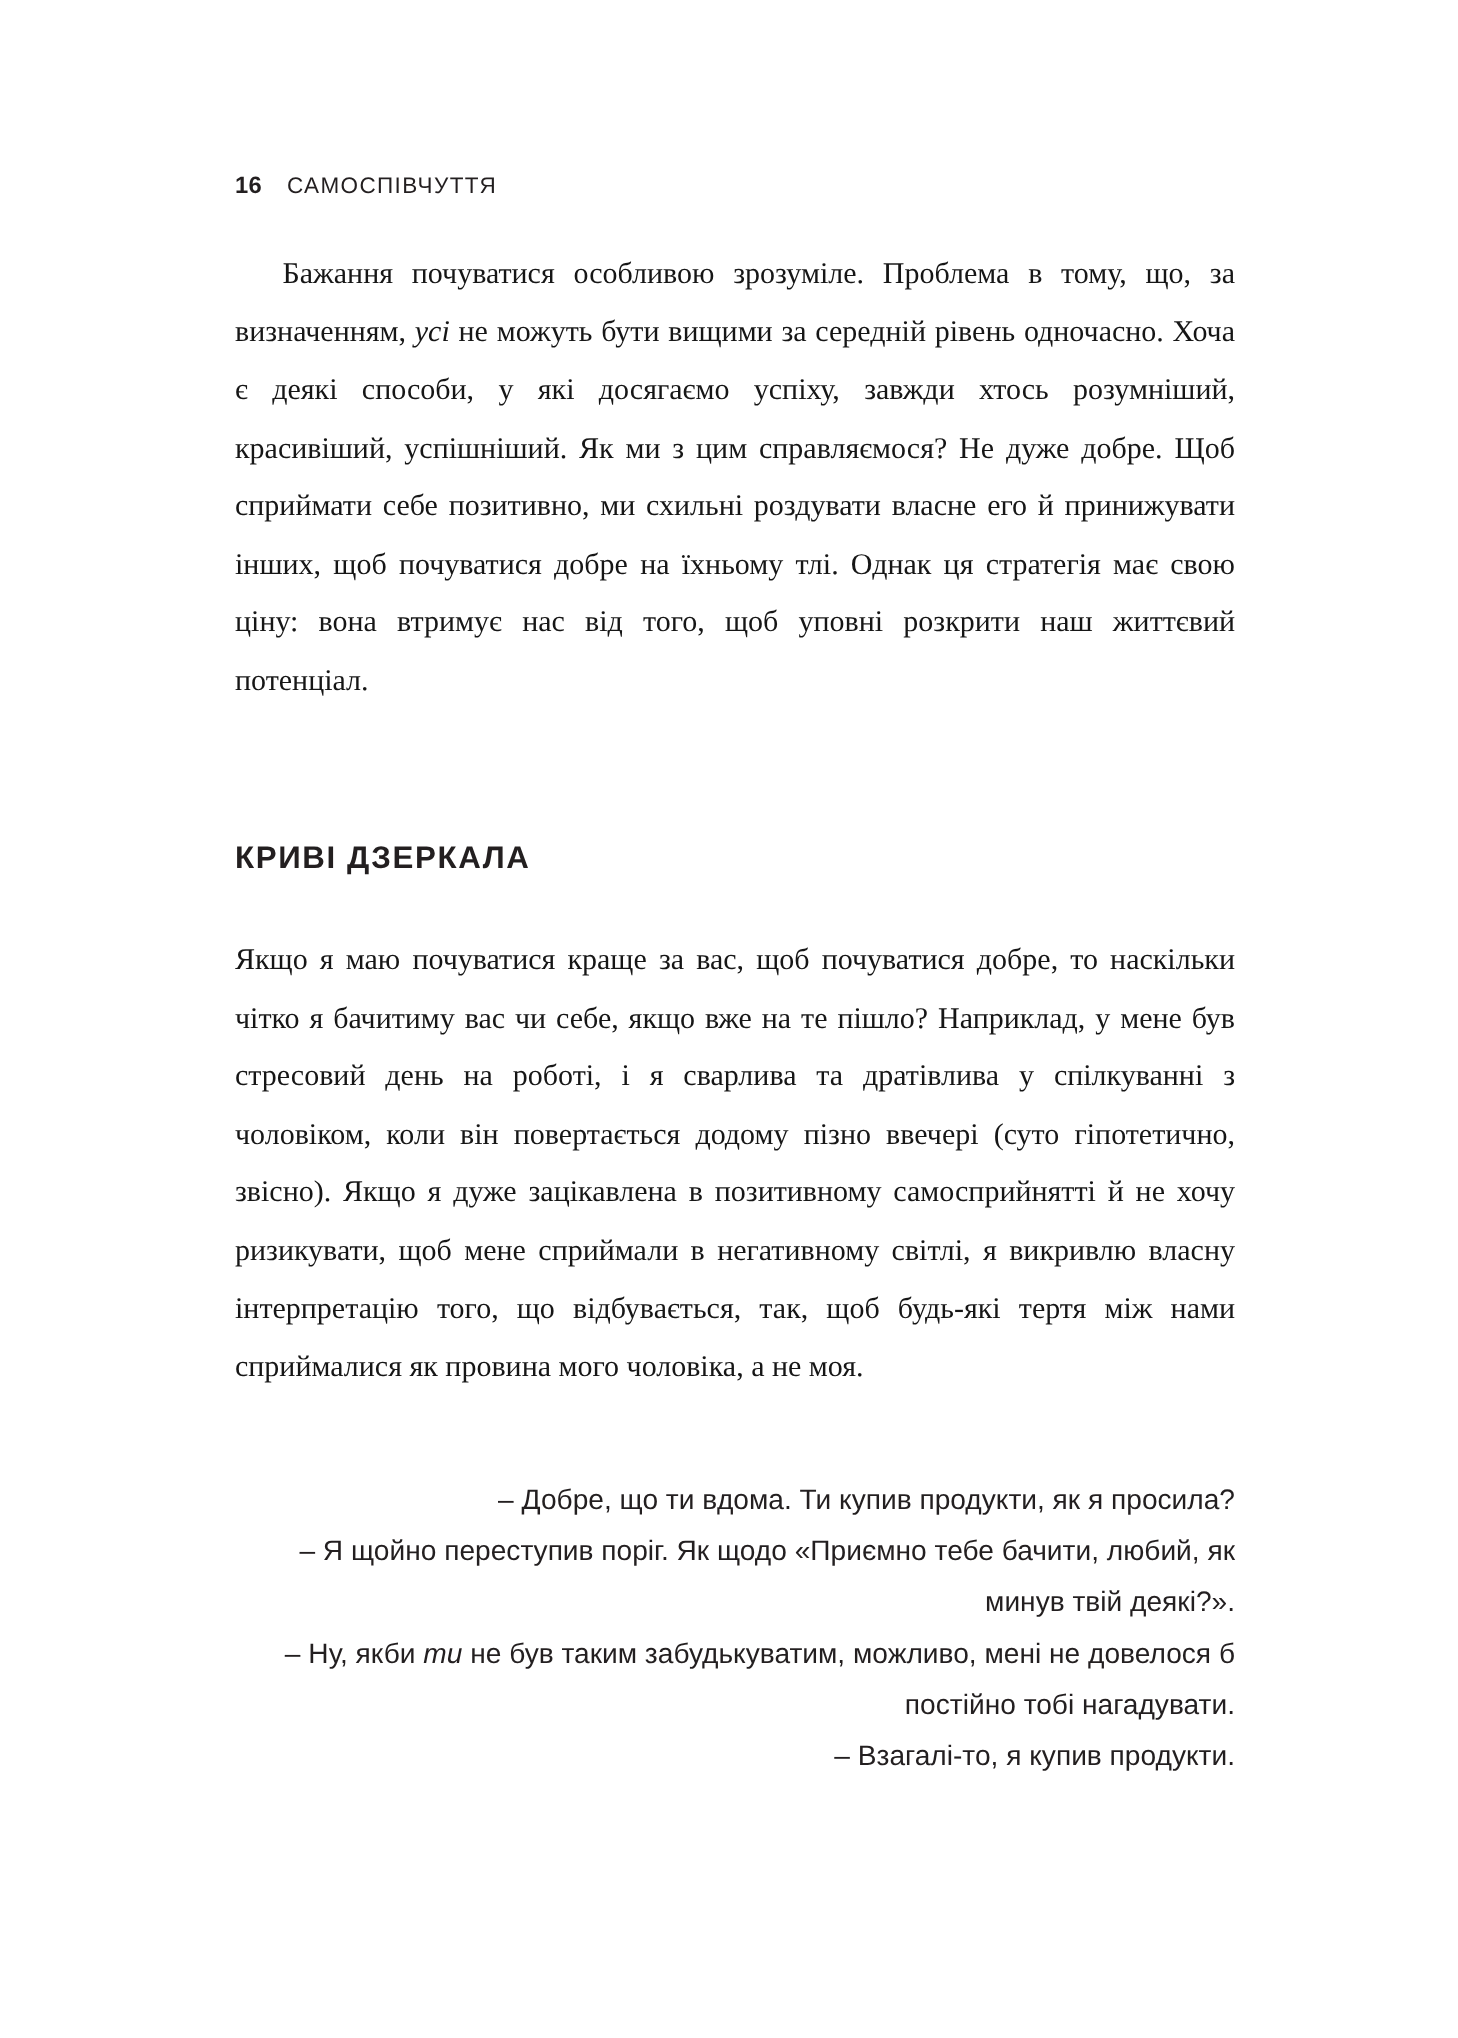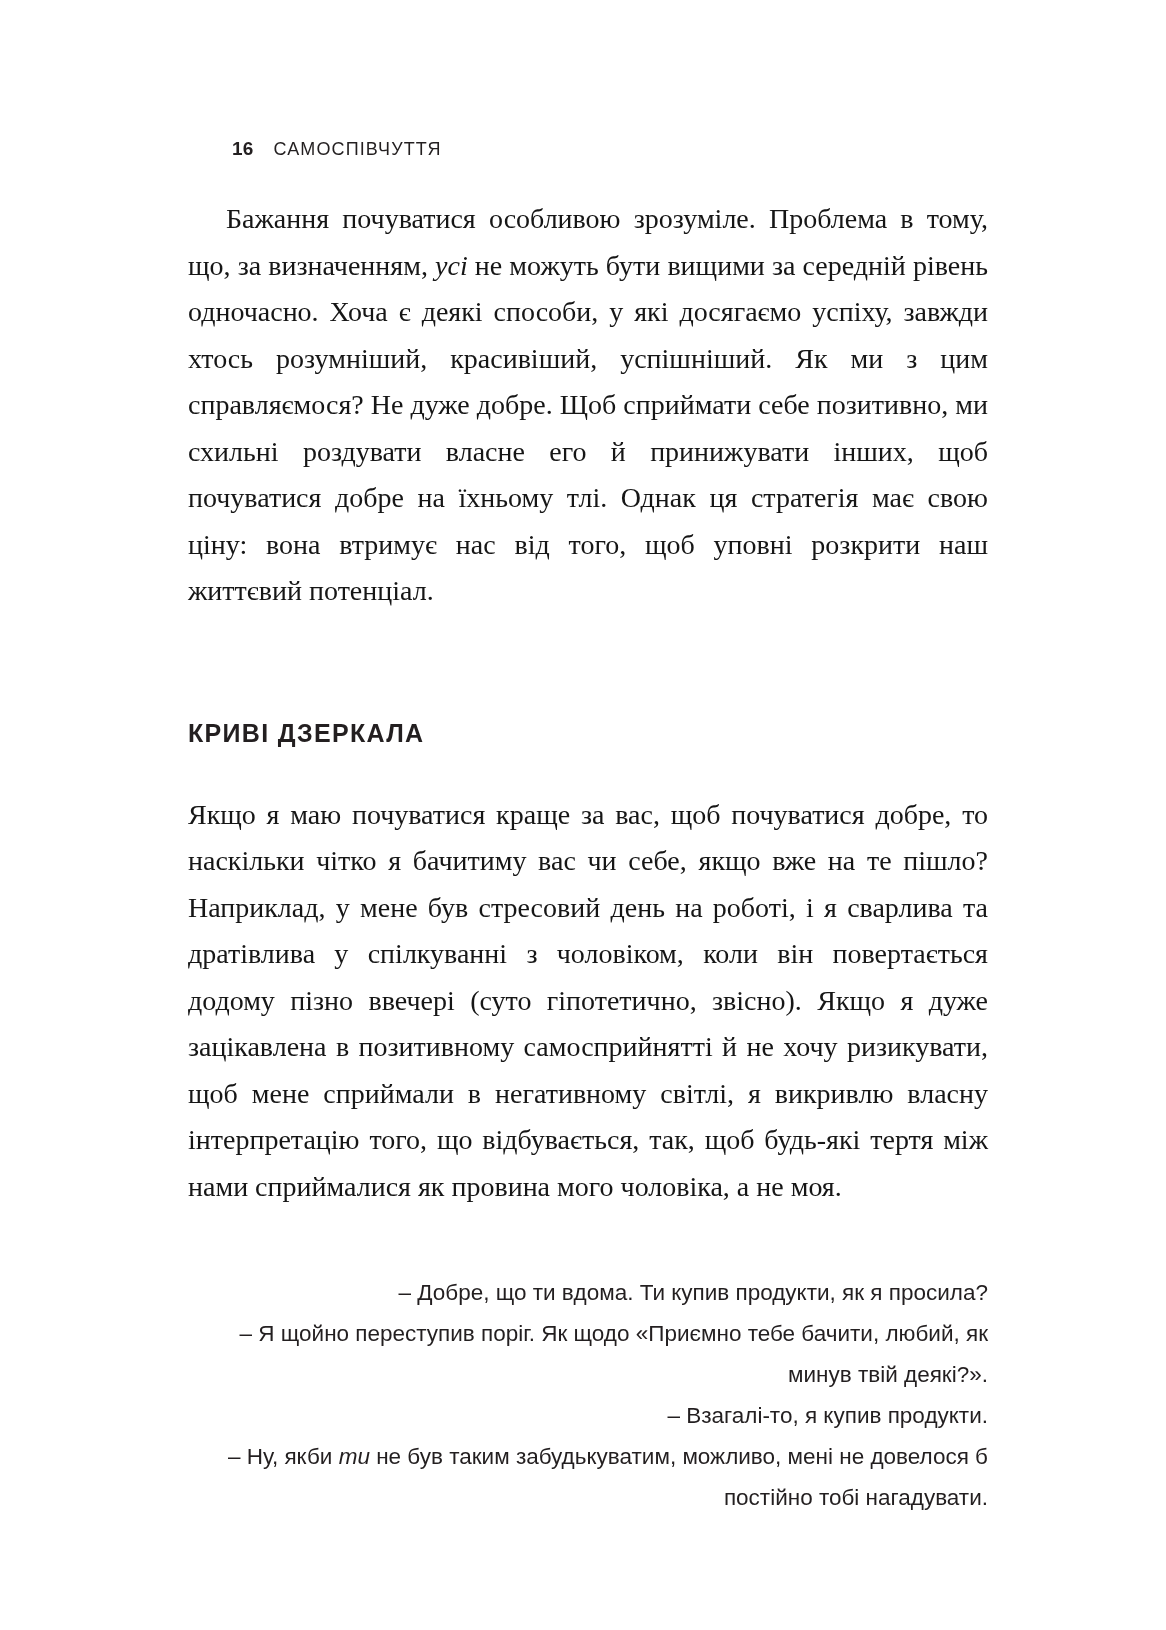--- a/index.html
+++ b/index.html
@@ -34,40 +34,39 @@
     top: 138px;
     display: flex;
     align-items: baseline;
     font-family: "Liberation Sans", "DejaVu Sans", sans-serif;
     color: #231f20;
   }
   .folio {
     font-size: 19px;
     font-weight: 700;
     letter-spacing: 0.2px;
-    margin-left: 44px;
   }
   .running-title {
     font-size: 18px;
     font-weight: 400;
     letter-spacing: 1.1px;
     margin-left: 20px;
   }
 
   
   .column {
     position: absolute;
     left: 188px;
     top: 196px;
     width: 800px;
   }
 
   p.body {
     margin: 0;
-    font-size: 28px;
+    font-size: 24px;
     line-height: 46.5px;
     text-align: justify;
     text-justify: inter-word;
     color: #161616;
     hyphens: manual;
   }
   p.body.indent {
     text-indent: 38px;
   }
   p.body i, span.ital {
@@ -127,18 +126,18 @@
 
     <div class="gap-after-heading"></div>
 
     <p class="body">Якщо я маю почуватися краще за вас, щоб почуватися добре, то наскільки чітко я бачитиму вас чи себе, якщо вже на те пішло? Наприклад, у мене був стресовий день на роботі, і я сварлива та дратівлива у спілкуванні з чоловіком, коли він повертається додому пізно ввечері (суто гіпотетично, звісно). Якщо я дуже зацікавлена в позитивному самосприйнятті й не хочу ризикувати, щоб мене сприймали в негативному світлі, я викривлю власну інтерпретацію того, що відбувається, так, щоб будь-які тертя між нами сприймалися як провина мого чоловіка, а не моя.</p>
 
     <div class="gap-before-dialog"></div>
 
     <div class="dialogue">
       <p class="line">– Добре, що ти вдома. Ти купив продукти, як я просила?</p>
       <p class="line">– Я щойно переступив поріг. Як щодо «Приємно тебе бачити, любий, як минув твій деякі?».</p>
+      <p class="line"><span>– Ну, якби </span><i>ти</i><span> не був таким забудькуватим, можливо, мені не довелося б постійно тобі нагадувати.</span></p>
       <p class="line">– Взагалі-то, я купив продукти.</p>
-      <p class="line"><span>– Ну, якби </span><i>ти</i><span> не був таким забудькуватим, можливо, мені не довелося б постійно тобі нагадувати.</span></p>
     </div>
 
   </div>
 </div>
 
 </body></html>

